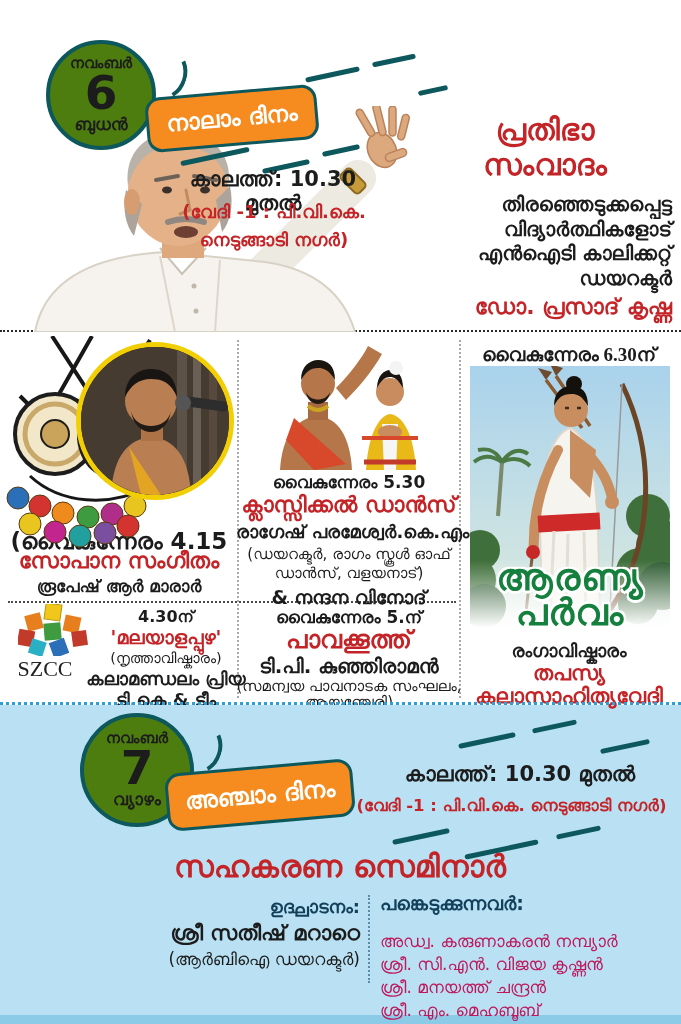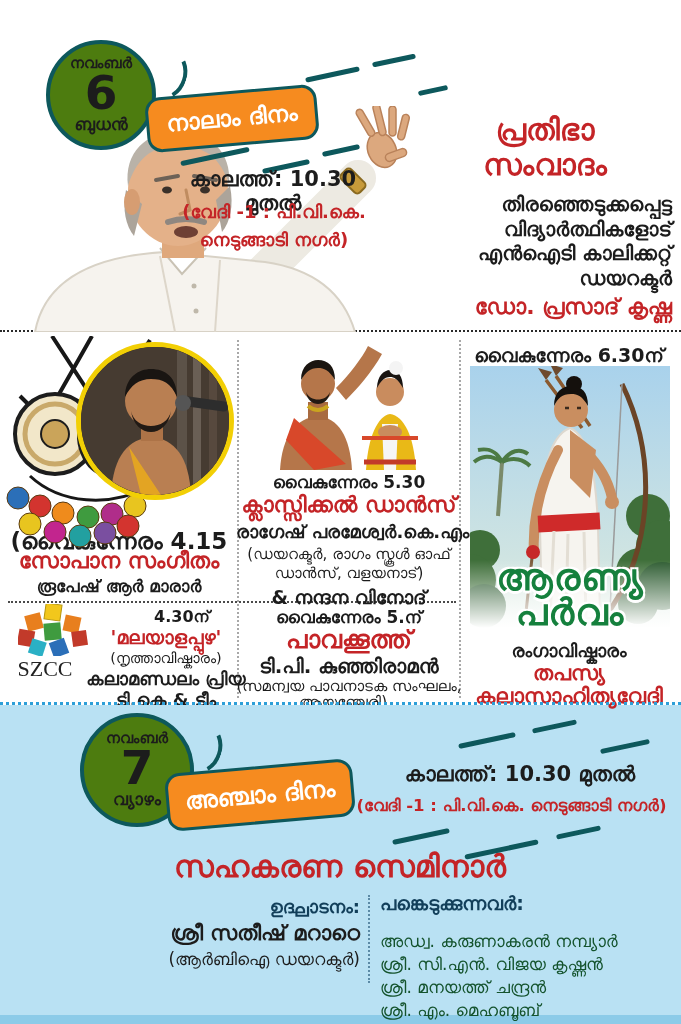--- a/index.html
+++ b/index.html
@@ -54,21 +54,21 @@
   .archer-fade{left:470px;top:560px;width:200px;height:80px;background:linear-gradient(to bottom,rgba(255,255,255,0),#ffffff 85%);}
 
   .green-title{left:458px;top:560px;width:224px;text-align:center;z-index:3;
                font-size:37px;font-weight:bold;line-height:.95;color:#15803d;letter-spacing:1px;
                text-shadow:-2px -2px 0 #fff,2px -2px 0 #fff,-2px 2px 0 #fff,2px 2px 0 #fff,0 3px 0 #fff;}
 
   .szcc-text{left:0;top:656px;width:90px;text-align:center;font-family:"Liberation Serif","DejaVu Serif",serif;
              font-size:22px;color:#222;}
 
   ul.plist{list-style:none;margin:0;padding:0;}
-  ul.plist li{font-size:17px;line-height:23px;color:#14532d;}
+  ul.plist li{font-size:17px;line-height:23px;color:#be185d;}
 </style>
 </head>
 <body>
 
 <div id="poster">
 
   <div class="daycircle c6">
     <span class="month">നവംബർ</span>
     <span class="datenum">6</span>
     <span class="weekday">ബുധൻ</span>
@@ -207,21 +207,21 @@
       <rect x="0" y="26" width="16" height="16" fill="#c23a2a" transform="rotate(10 8 34)"></rect>
       <rect x="46" y="12" width="16" height="16" fill="#e87f1e" transform="rotate(12 54 20)"></rect>
       <rect x="54" y="27" width="15" height="15" fill="#c23a2a" transform="rotate(-8 61 34)"></rect>
       <rect x="26" y="19" width="17" height="17" fill="#3f9b3f" transform="rotate(-5 34 27)"></rect>
       <rect x="12" y="36" width="15" height="15" fill="#2ab0c5" transform="rotate(18 19 43)"></rect>
       <rect x="33" y="36" width="16" height="16" fill="#2b6fb8" transform="rotate(-20 41 44)"></rect>
     </svg>
   </div>
   <div class="abs szcc-text">SZCC</div>
 
-  <div class="abs ctr bold dark" style="left:106px;top:607px;width:152px;font-size:16px;">4.30ന്</div>
+  <div class="abs ctr bold dark" style="left:90px;top:607px;width:152px;font-size:16px;">4.30ന്</div>
   <div class="abs ctr bold red" style="left:84px;top:626px;width:164px;font-size:19px;white-space:nowrap;">'മലയാളപ്പുഴ'</div>
   <div class="abs ctr dark" style="left:84px;top:650px;width:164px;font-size:14.5px;">(നൃത്താവിഷ്കാരം)</div>
   <div class="abs ctr bold dark" style="left:76px;top:668px;width:180px;font-size:18px;white-space:nowrap;">കലാമണ്ഡലം പ്രിയ</div>
   <div class="abs ctr bold dark" style="left:84px;top:689px;width:164px;font-size:18px;">ടി.കെ &amp; ടീം</div>
 
   <div class="abs dance-wrap">
     <svg width="198" height="126" viewBox="0 0 198 126">
 
       <path d="M30,126 C32,92 46,74 68,72 C88,74 100,92 102,126 Z" fill="#b5764a"></path>
       <rect x="58" y="58" width="20" height="18" fill="#a86a40"></rect>
@@ -247,23 +247,23 @@
   <div class="abs ctr bold red" style="left:236px;top:492px;width:226px;font-size:22px;">ക്ലാസ്സിക്കൽ ഡാൻസ്</div>
   <div class="abs ctr bold dark" style="left:236px;top:521px;width:226px;font-size:18px;white-space:nowrap;">രാഗേഷ് പരമേശ്വർ.കെ.എം.</div>
   <div class="abs ctr dark" style="left:238px;top:545px;width:222px;font-size:15px;">(ഡയറക്ടർ, രാഗം സ്കൂൾ ഓഫ്</div>
   <div class="abs ctr dark" style="left:238px;top:564px;width:222px;font-size:15px;">ഡാൻസ്, വളയനാട്)</div>
   <div class="abs ctr bold dark" style="left:238px;top:586px;width:222px;font-size:19px;">&amp; നന്ദന വിനോദ്</div>
 
   <div class="abs ctr bold dark" style="left:240px;top:607px;width:218px;font-size:17px;">വൈകുന്നേരം 5.ന്</div>
   <div class="abs ctr bold red" style="left:238px;top:625px;width:222px;font-size:25px;">പാവക്കൂത്ത്</div>
   <div class="abs ctr bold dark" style="left:236px;top:654px;width:226px;font-size:20px;">ടി.പി. കുഞ്ഞിരാമൻ</div>
   <div class="abs ctr dark" style="left:234px;top:677px;width:230px;font-size:15px;">(സമന്വയ പാവനാടക സംഘലം,</div>
-  <div class="abs ctr dark" style="left:232px;top:693px;width:222px;font-size:15px;">ആയഞ്ചേരി)</div>
-
-  <div class="abs ctr bold dark" style="left:462px;top:344px;width:214px;font-size:19px;">വൈകുന്നേരം 6.30ന്</div>
+  <div class="abs ctr dark" style="left:238px;top:693px;width:222px;font-size:15px;">ആയഞ്ചേരി)</div>
+
+  <div class="abs ctr bold dark" style="left:462px;top:344px;width:214px;font-size:19px;font-family:Liberation Serif, serif;">വൈകുന്നേരം 6.30ന്</div>
 
   <div class="abs archer-wrap">
     <svg width="200" height="272" viewBox="0 0 200 272">
       <defs>
         <linearGradient id="skyg" x1="0" y1="0" x2="0" y2="1">
           <stop offset="0" stop-color="#a9d2ec"></stop>
             <stop offset="0.7" stop-color="#cfe4e2"></stop>
             <stop offset="1" stop-color="#e9f2e6"></stop>
         </linearGradient>
       </defs>

